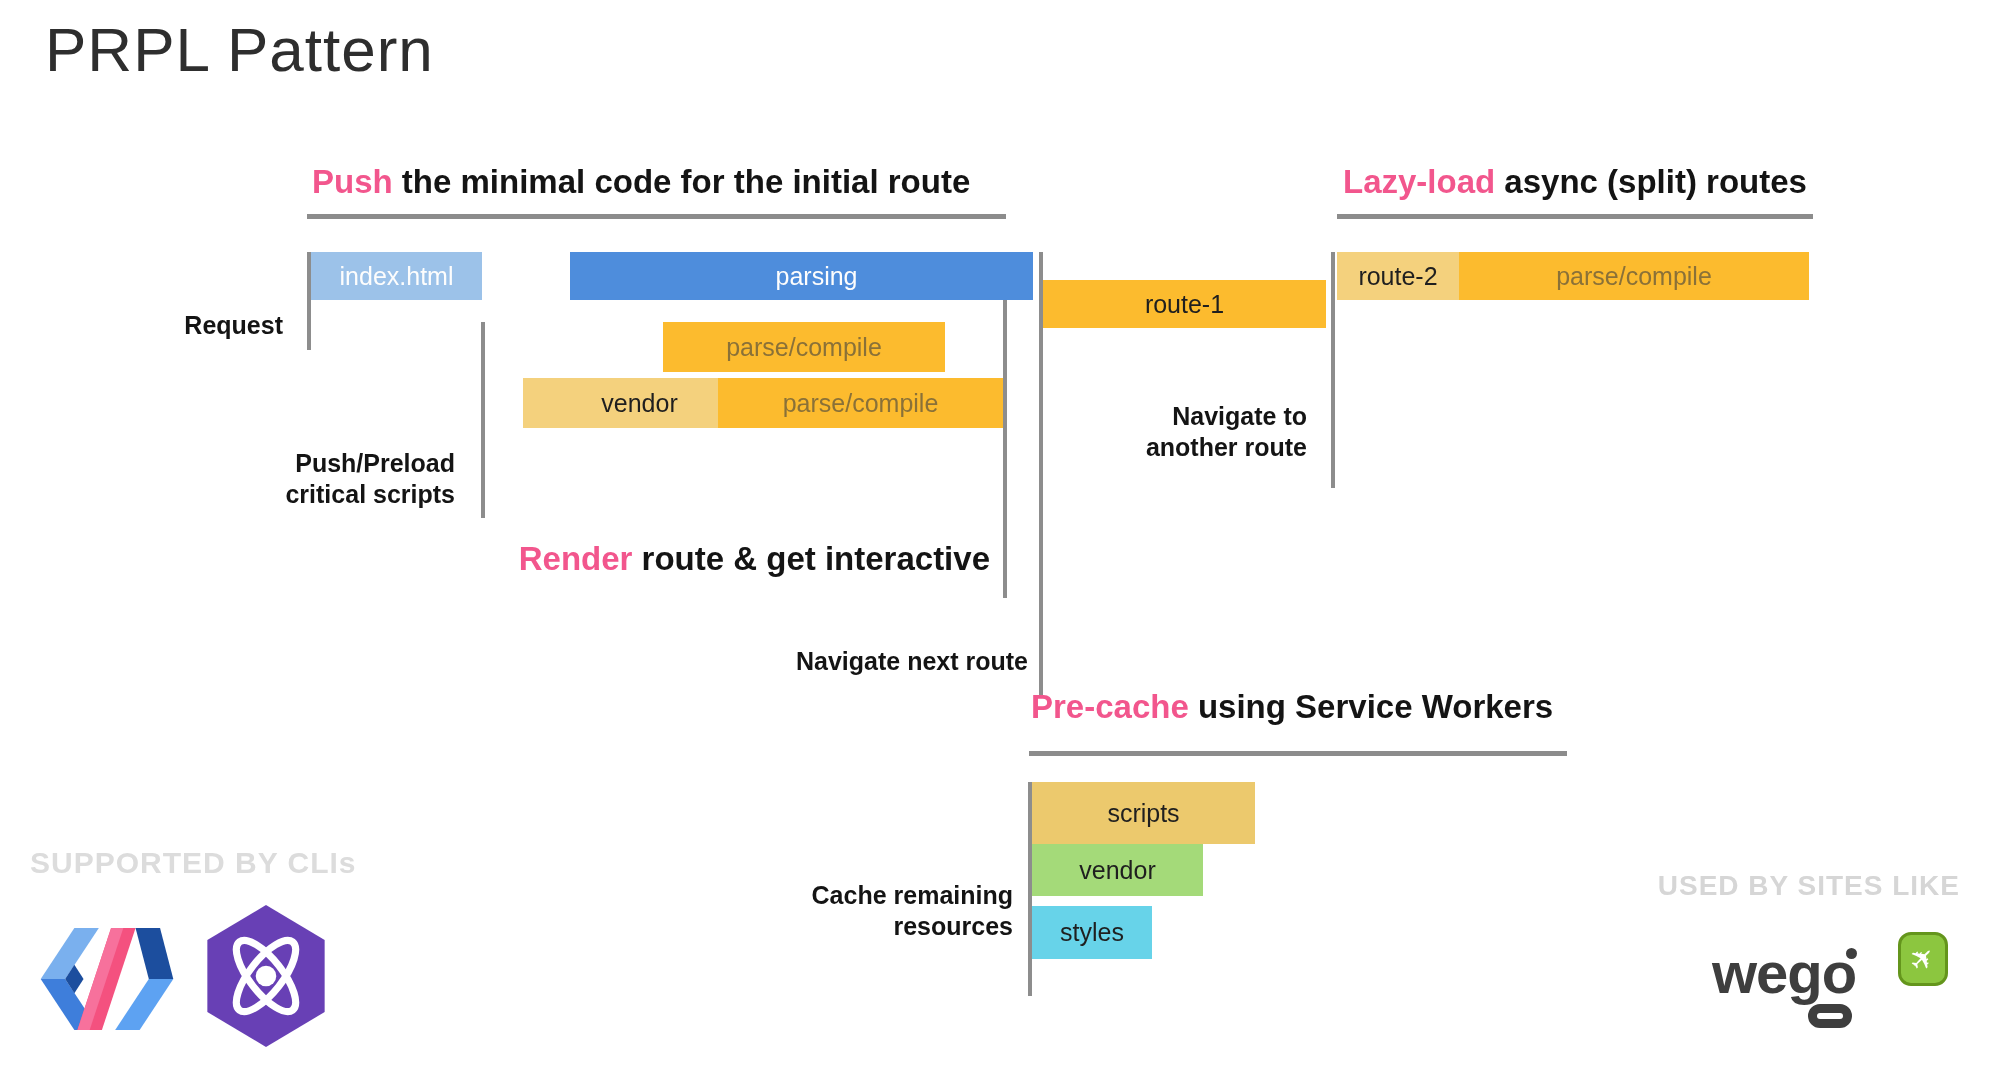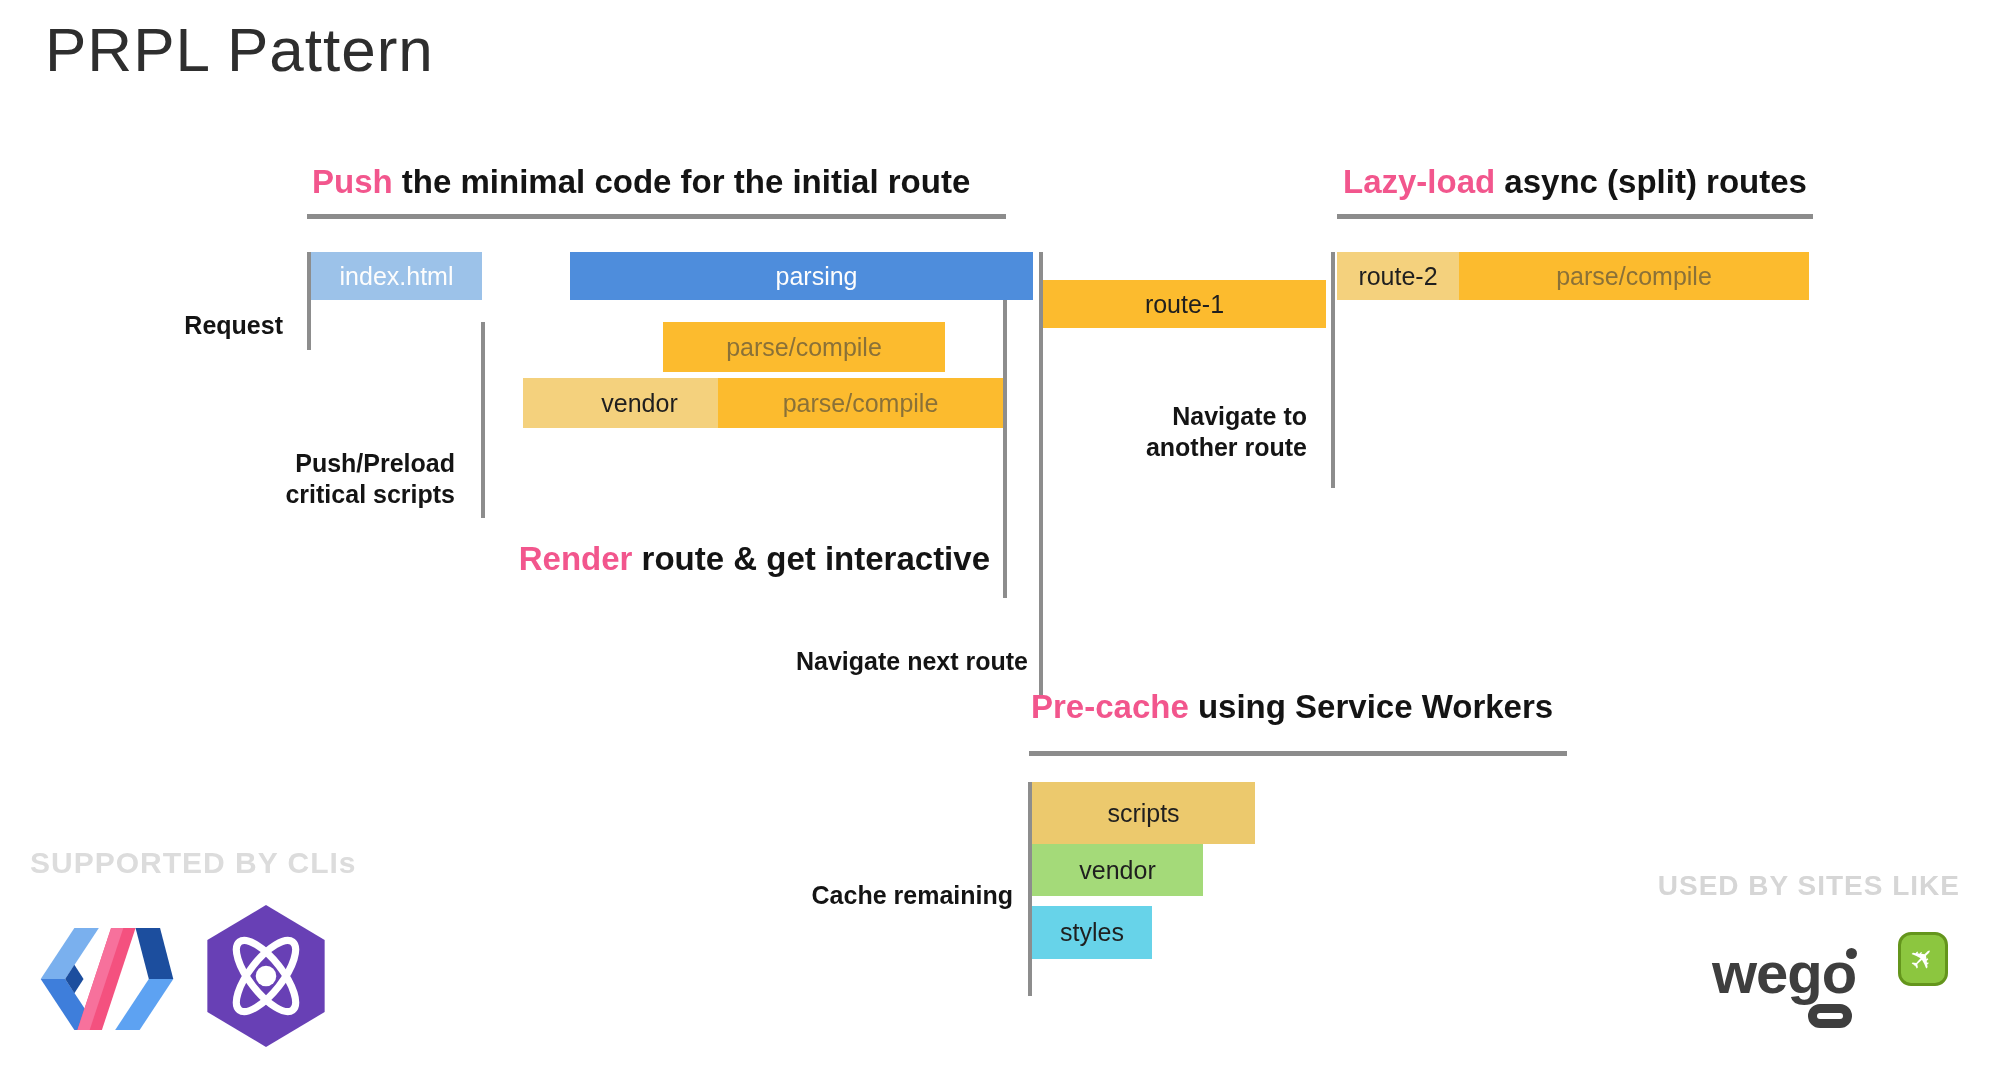--- a/index.html
+++ b/index.html
@@ -89,20 +89,21 @@
     <div>Push/Preload</div>
     <div>critical scripts</div>
   </div>
   <div class="side-label" style="right:972px;top:646px;">Navigate next route</div>
   <div class="side-label" style="right:693px;top:401px;">
     <div>Navigate to</div>
     <div>another route</div>
   </div>
   <div class="side-label" style="right:987px;top:880px;">
     <div>Cache remaining</div>
+    <div>resources</div>
   </div>
 
   <div class="footer-label supported">SUPPORTED BY CLIs</div>
   <div class="footer-label used">USED BY SITES LIKE</div>
 
   <svg class="logo" style="left:40px;top:928px;" width="134" height="102" viewBox="0 0 130 100">
     <polygon points="33,0 57,0 24,50 0,50" fill="#7ab0ee"></polygon>
     <polygon points="0,50 24,50 57,100 33,100" fill="#3e7edb"></polygon>
     <polygon points="24,50 33,36 42,50 33,64" fill="#1c4e9e"></polygon>
     <polygon points="69,0 93,0 60,100 36,100" fill="#f4517f"></polygon>

